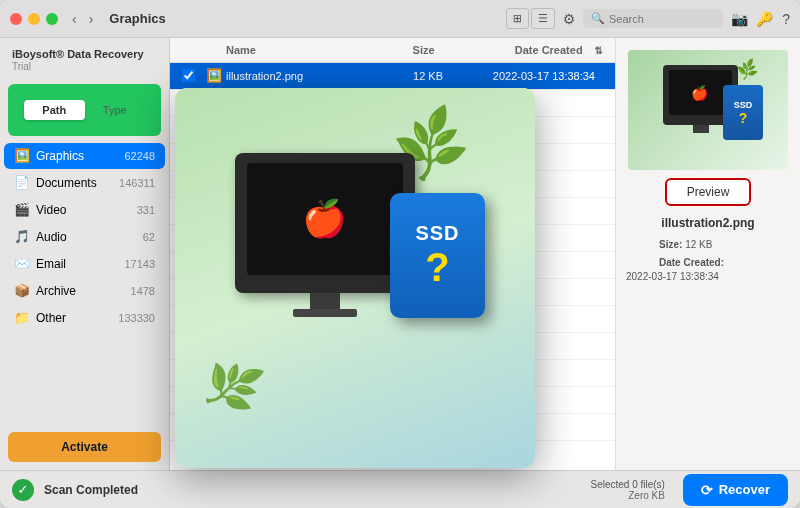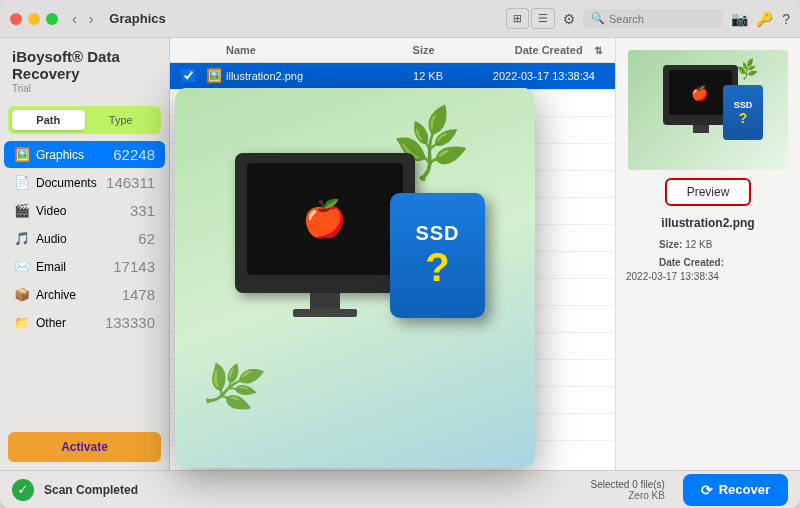--- a/index.html
+++ b/index.html
@@ -144,37 +144,37 @@
       display: flex;
       flex-direction: column;
       flex-shrink: 0;
     }
 
     .sidebar-header {
       padding: 10px 12px 6px;
     }
 
     .app-title {
-      font-size: 15px;
+      font-size: 11px;
       font-weight: 700;
       color: #333;
     }
 
     .app-subtitle {
       font-size: 10px;
       color: #888;
       margin-top: 1px;
     }
 
     .sidebar-tabs {
       display: flex;
       margin: 6px 8px;
-      background: #bef264;
+      background: #22c55e;
       border-radius: 6px;
-      padding: 4px;
+      padding: 16px;
     }
 
     .sidebar-tab {
       flex: 1;
       text-align: center;
       padding: 4px 0;
       font-size: 11px;
       cursor: pointer;
       border-radius: 4px;
       color: #555;
@@ -216,36 +216,36 @@
     .sidebar-item-label {
       font-size: 12px;
       flex: 1;
     }
 
     .sidebar-item.active .sidebar-item-label {
       color: white;
     }
 
     .sidebar-item-count {
-      font-size: 15px;
+      font-size: 11px;
       color: #888;
     }
 
     .sidebar-item.active .sidebar-item-count {
       color: rgba(255,255,255,0.8);
     }
 
     .sidebar-footer {
       padding: 8px;
     }
 
     .activate-btn {
       width: 100%;
       background: #f0a030;
-      color: #4c1d95;
+      color: #0f172a;
       border: none;
       border-radius: 6px;
       padding: 8px;
       font-size: 12px;
       font-weight: 600;
       cursor: pointer;
     }
 
     
     .file-area {

